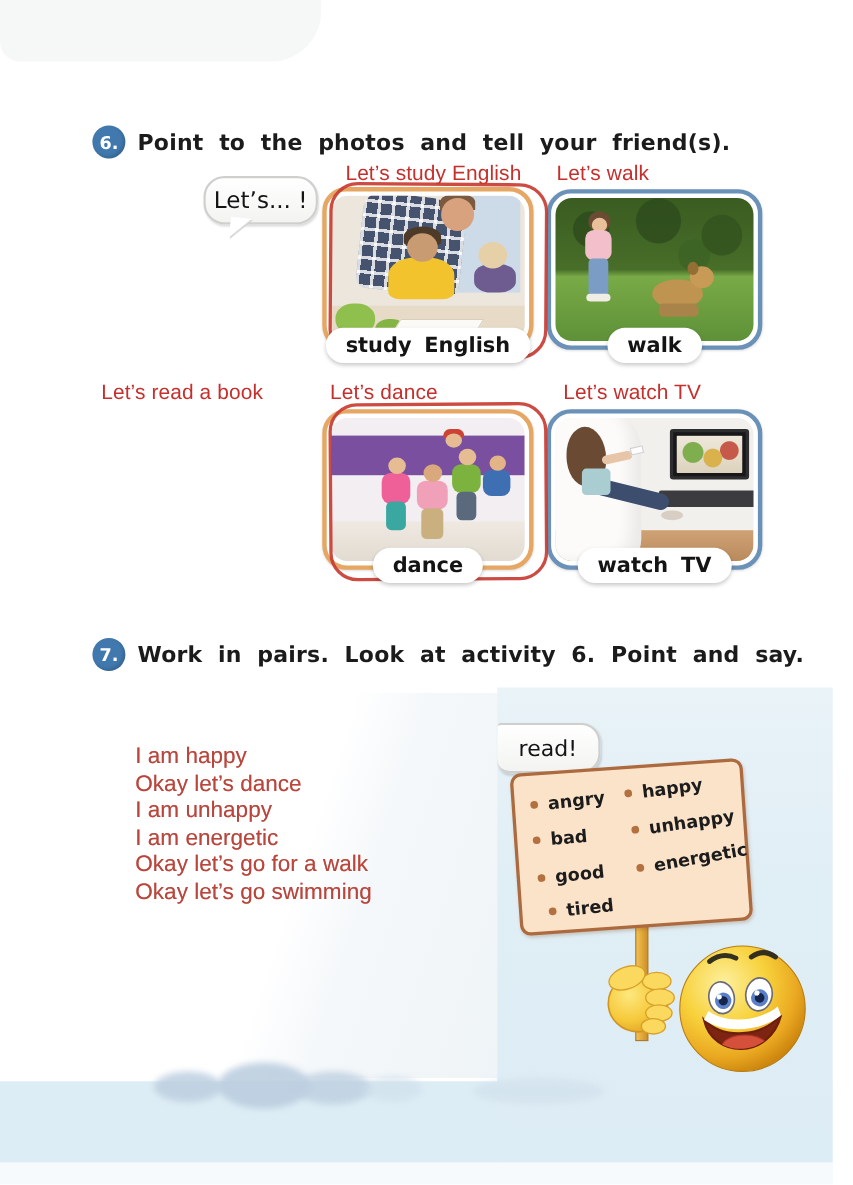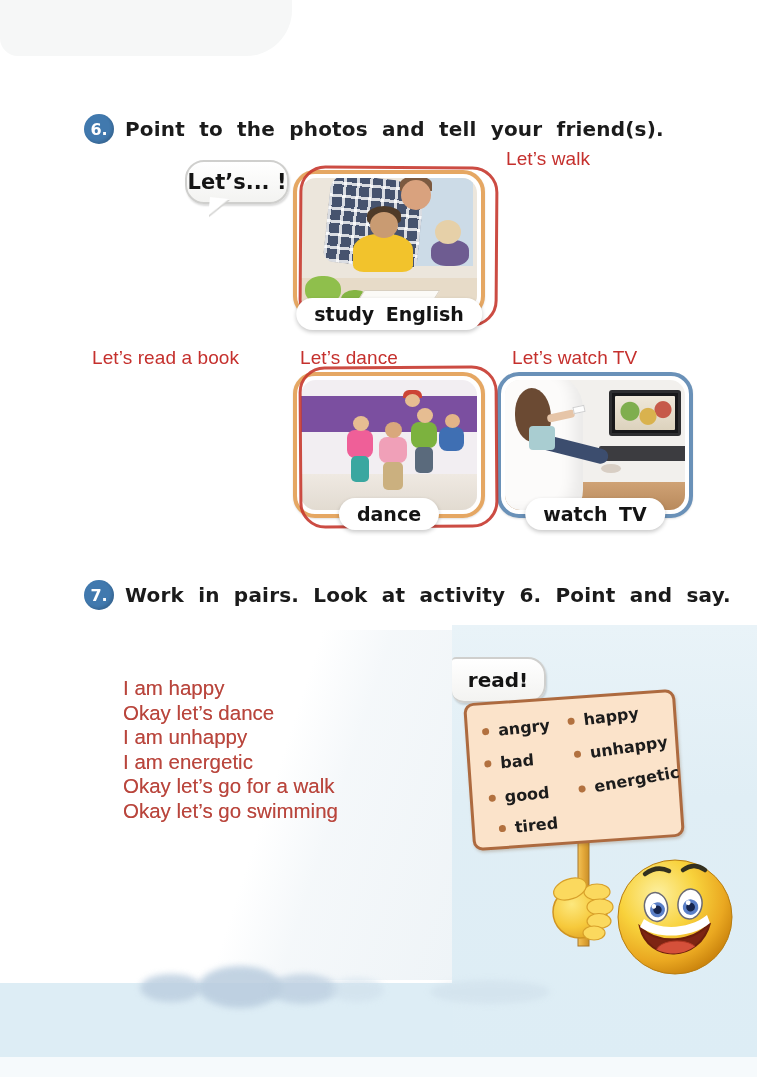--- a/index.html
+++ b/index.html
@@ -31,21 +31,21 @@
   .pill{position:absolute;left:50%;bottom:-16px;transform:translateX(-50%);
         background:#fff;border-radius:17px;height:32px;padding:0 18px;display:flex;align-items:center;
         font-size:19px;font-weight:700;color:#141414;word-spacing:5px;white-space:nowrap;
         box-shadow:0 2px 4px rgba(0,0,0,.22);z-index:6;}
   .caption{position:absolute;color:#c5302d;font-size:19px;font-family:"Liberation Sans",sans-serif;
            letter-spacing:.1px;white-space:nowrap;z-index:3;}
   .red-annot{position:absolute;border:3.5px solid rgba(198,57,47,.9);border-radius:26px;z-index:5;}
 
   
   .bubble{position:absolute;background:linear-gradient(#ffffff,#f3f3f1);border:2px solid #cfcfcd;
-          display:flex;align-items:center;justify-content:center;font-weight:700;color:#141414;
+          display:flex;align-items:center;justify-content:center;font-weight:400;color:#141414;
           box-shadow:1px 2px 2px rgba(0,0,0,.14);z-index:7;}
   .bubble-lets{border-radius:19px;font-size:21px;}
   .bubble-tail{position:absolute;left:22px;bottom:-15px;width:0;height:0;
           border-top:19px solid #fff;border-right:19px solid transparent;transform:rotate(6deg);
           filter:drop-shadow(1px 1px 0 #cfcfcd);}
   .bubble-dance{border-radius:4px 18px 18px 12px;border-left:none;font-size:20px;}
 
   
   .answers{position:absolute;left:123px;top:676px;font-family:"Liberation Sans",sans-serif;
            font-size:20.5px;color:#b9453c;line-height:24.5px;z-index:3;
@@ -169,20 +169,21 @@
   <div class="abs fol" style="left:198px;top:966px;width:84px;height:42px;background:#b9ccde;opacity:.85;"></div>
   <div class="abs fol" style="left:268px;top:974px;width:70px;height:30px;background:#bdcfe0;opacity:.8;"></div>
   <div class="abs fol" style="left:330px;top:978px;width:54px;height:24px;background:#cfdfeb;opacity:.6;"></div>
   <div class="abs fol" style="left:430px;top:980px;width:120px;height:24px;background:#ccdce8;opacity:.5;"></div>
 
   <div class="abs act-header" style="left:84px;top:114px;">
     <div class="badge">6.</div>
     <div class="act-title">Point to the photos and tell your friend(s).</div>
   </div>
 
+  <div class="caption" style="left:314px;top:148px;">Let’s study English</div>
   <div class="caption" style="left:506px;top:148px;">Let’s walk</div>
   <div class="caption" style="left:92px;top:347px;">Let’s read a book</div>
   <div class="caption" style="left:300px;top:347px;">Let’s dance</div>
   <div class="caption" style="left:512px;top:347px;">Let’s watch TV</div>
 
 
   <div class="card" style="left:293px;top:170px;width:192px;height:148px;border-color:#e5a763;">
     <div class="photo photo-study">
       <div class="ill study-cupboard"></div>
       <div class="ill study-desk"></div>
@@ -194,20 +195,34 @@
       <div class="ill study-boy-shirt"></div>
       <div class="ill study-boy-hair"></div>
       <div class="ill study-boy-head"></div>
       <div class="ill study-kid2-body"></div>
       <div class="ill study-kid2-head"></div>
       <div class="ill study-book"></div>
     </div>
     <div class="pill">study English</div>
   </div>
 
+  <div class="card" style="left:497px;top:172px;width:196px;height:146px;border-color:#6a91b8;">
+    <div class="photo photo-walk">
+      <div class="ill walk-hair"></div>
+      <div class="ill walk-face"></div>
+      <div class="ill walk-top"></div>
+      <div class="ill walk-legs"></div>
+      <div class="ill walk-shoes"></div>
+      <div class="ill walk-dog-body"></div>
+      <div class="ill walk-dog-head"></div>
+      <div class="ill walk-dog-ear"></div>
+      <div class="ill walk-dog-legs"></div>
+    </div>
+    <div class="pill">walk</div>
+  </div>
 
 
   <div class="card" style="left:293px;top:372px;width:192px;height:146px;border-color:#e5a763;">
     <div class="photo photo-dance">
       <div class="ill dance-band"></div>
       <div class="ill dance-floor"></div>
       <div class="ill d5c"></div>
       <div class="ill d-head d5h"></div>
       <div class="ill d1s"></div>
         <div class="ill d-head d1h"></div>

